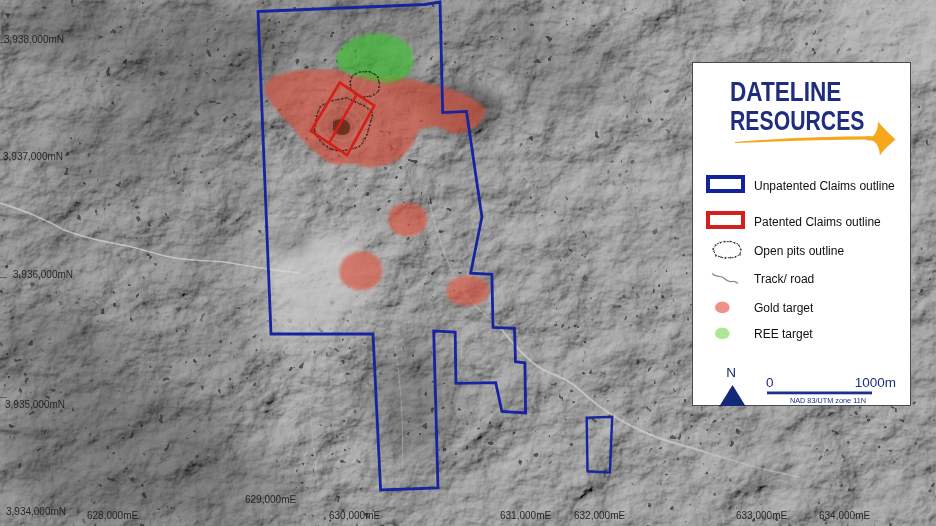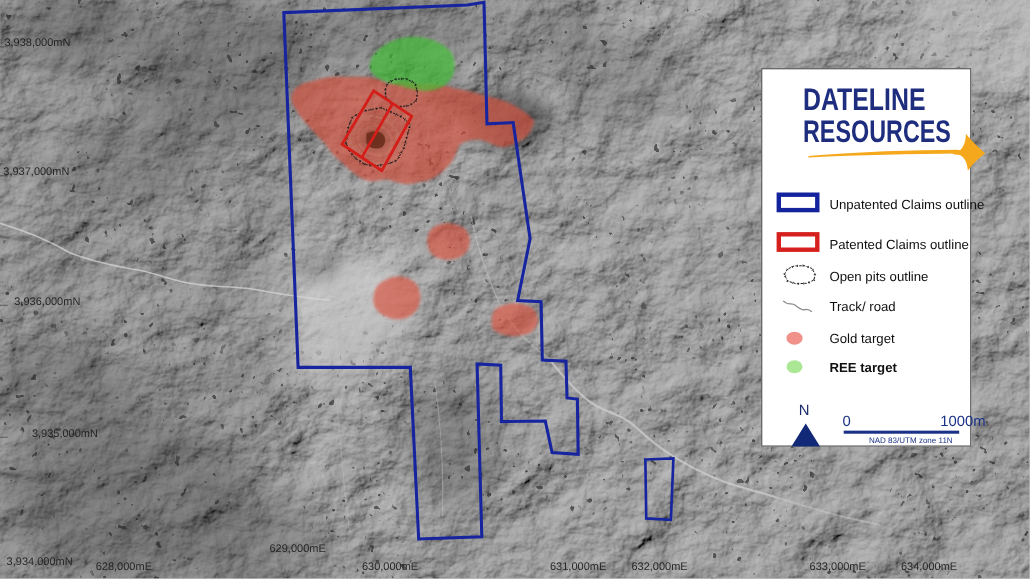--- a/index.html
+++ b/index.html
@@ -1,20 +1,20 @@
 <!DOCTYPE html>
 <html><head>
 <meta charset="utf-8">
 <style>
   html,body{margin:0;padding:0;width:936px;height:526px;overflow:hidden;
     font-family:"Liberation Sans", sans-serif;}
   #map{position:relative;width:936px;height:526px;background:#9a9a9a;}
   svg{position:absolute;left:0;top:0;}
   .coord{position:absolute;font-size:10px;color:#1f1f1f;opacity:.95;white-space:nowrap;}
-  #legend{position:absolute;left:692px;top:62px;width:191px;height:344px;
+  #legend{position:absolute;left:692px;top:62px;width:219px;height:344px;
     background:#fff;border:1px solid #4a4a4a;box-sizing:border-box;}
   .lg-txt{position:absolute;left:61px;font-size:12px;color:#101010;white-space:nowrap;}
 </style>
 </head>
 <body>
 <div id="map">
 <svg width="936" height="526" viewBox="0 0 936 526">
   <defs>
     <filter id="terr" x="0" y="0" width="936" height="526" filterUnits="userSpaceOnUse">
       <feTurbulence type="fractalNoise" baseFrequency="0.019 0.022" numOctaves="6" seed="11"></feTurbulence>
@@ -177,21 +177,21 @@
 
   <rect x="0" y="0" width="936" height="526" fill="#3c4042" opacity="0.05"></rect>
 </svg>
 
 <div class="coord" style="left:4px;top:34px;">3,938,000mN</div>
 
 <div class="coord" style="left:3px;top:151px;">3,937,000mN</div>
 
 <div class="coord" style="left:13px;top:269px;">3,936,000mN</div>
 
-<div class="coord" style="left:5px;top:389px;margin-left:24px;">3,935,000mN</div>
+<div class="coord" style="left:5px;top:399px;">3,935,000mN</div>
 
 <div class="coord" style="left:6px;top:506px;">3,934,000mN</div>
 
 <div class="coord" style="left:87px;top:510px;">628,000mE</div>
 
 <div class="coord" style="left:205px;top:494px;margin-left:40px;">629,000mE</div>
 
 <div class="coord" style="left:329px;top:510px;text-align:right;">630,000mE</div>
 
 <div class="coord" style="left:452px;top:510px;padding-left:48px;">631,000mE</div>
@@ -242,15 +242,15 @@
   <div style="position:absolute;left:13px;top:148px;width:31px;height:10px;border:4.5px solid #d6201d;"></div>
 
   <div class="lg-txt" style="top:152px;">Patented Claims outline</div>
 
   <div class="lg-txt" style="top:181px;">Open pits outline</div>
 
   <div class="lg-txt" style="top:209px;">Track/ road</div>
 
   <div class="lg-txt" style="top:238px;">Gold target</div>
 
-  <div class="lg-txt" style="top:264px;font-weight:bold;">REE target</div>
+  <div class="lg-txt" style="top:264px;">REE target</div>
 </div>
 </div>
 
 </body></html>

